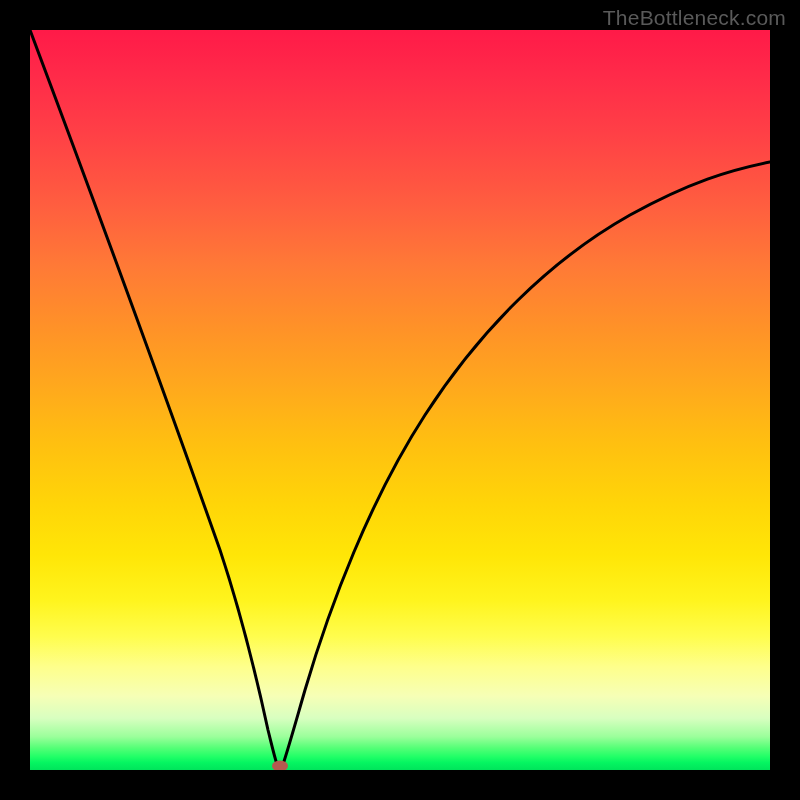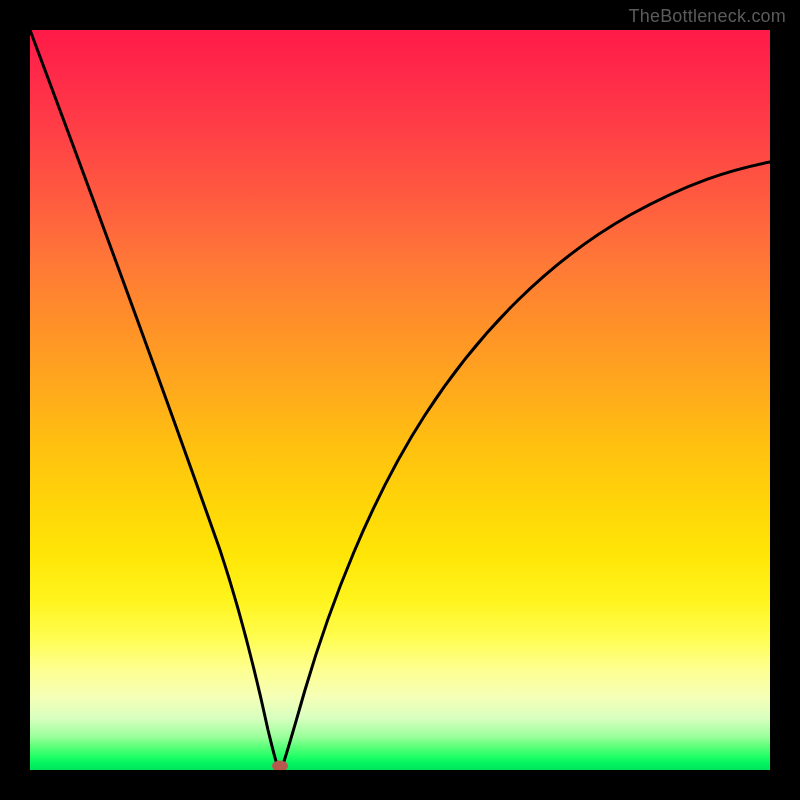--- a/index.html
+++ b/index.html
@@ -56,21 +56,21 @@
     inset: 0;
   }
   .minimum-dot {
     fill: #b5594f;
   }
   .watermark {
     position: absolute;
     top: 6px;
     right: 14px;
     color: #5a5a5a;
-    font-size: 18px;
+    font-size: 21px;
     font-weight: 400;
     letter-spacing: 0.2px;
   }
 </style>
 </head>
 <body>
 
 <div class="frame">
 
   <div class="plot-area">

